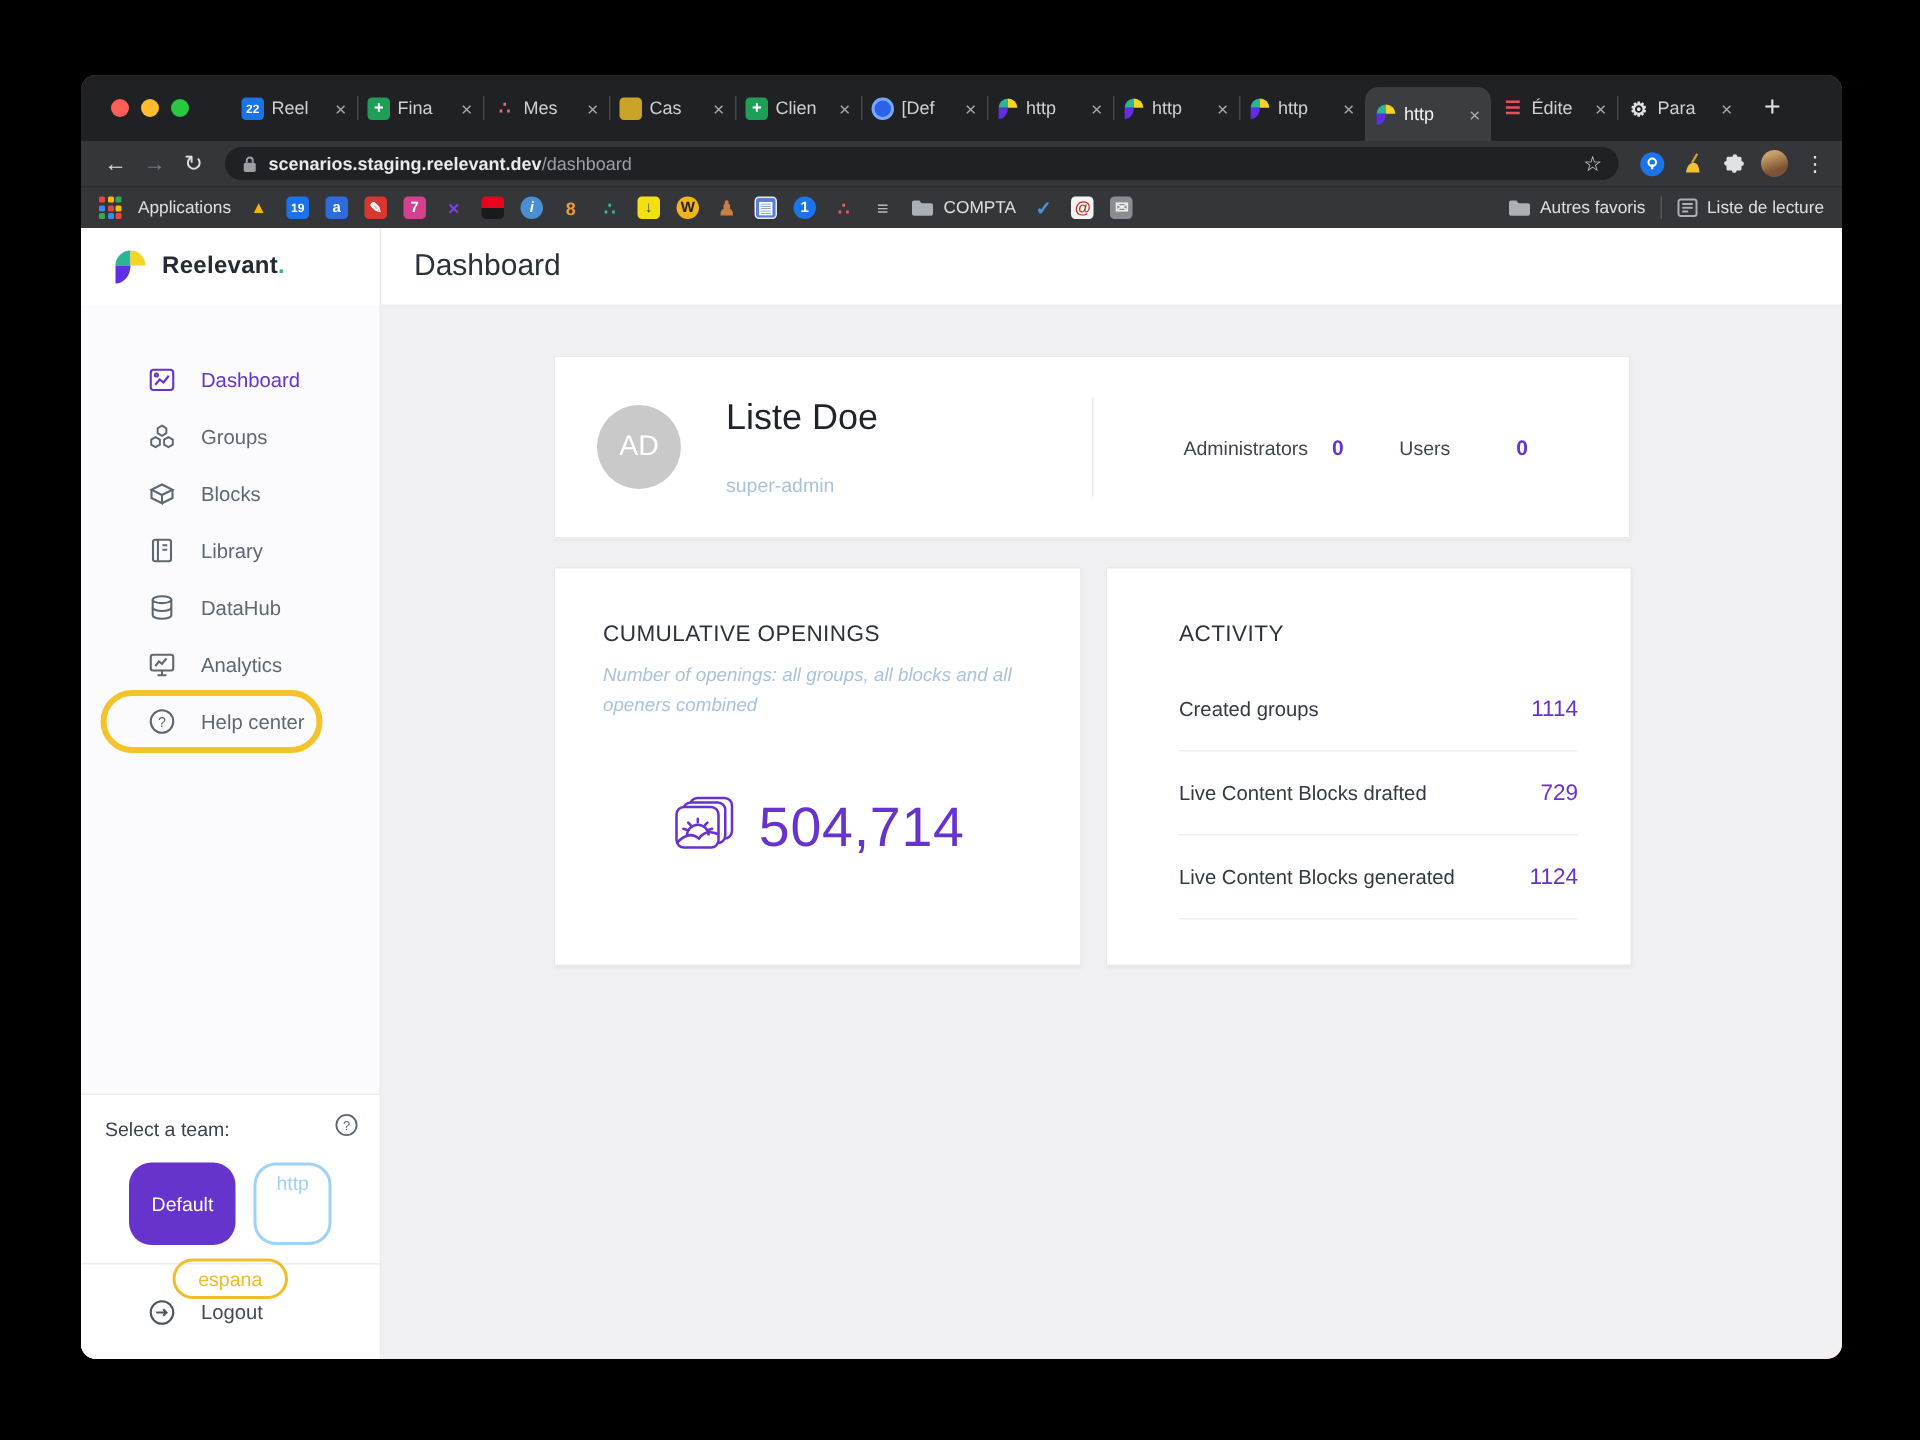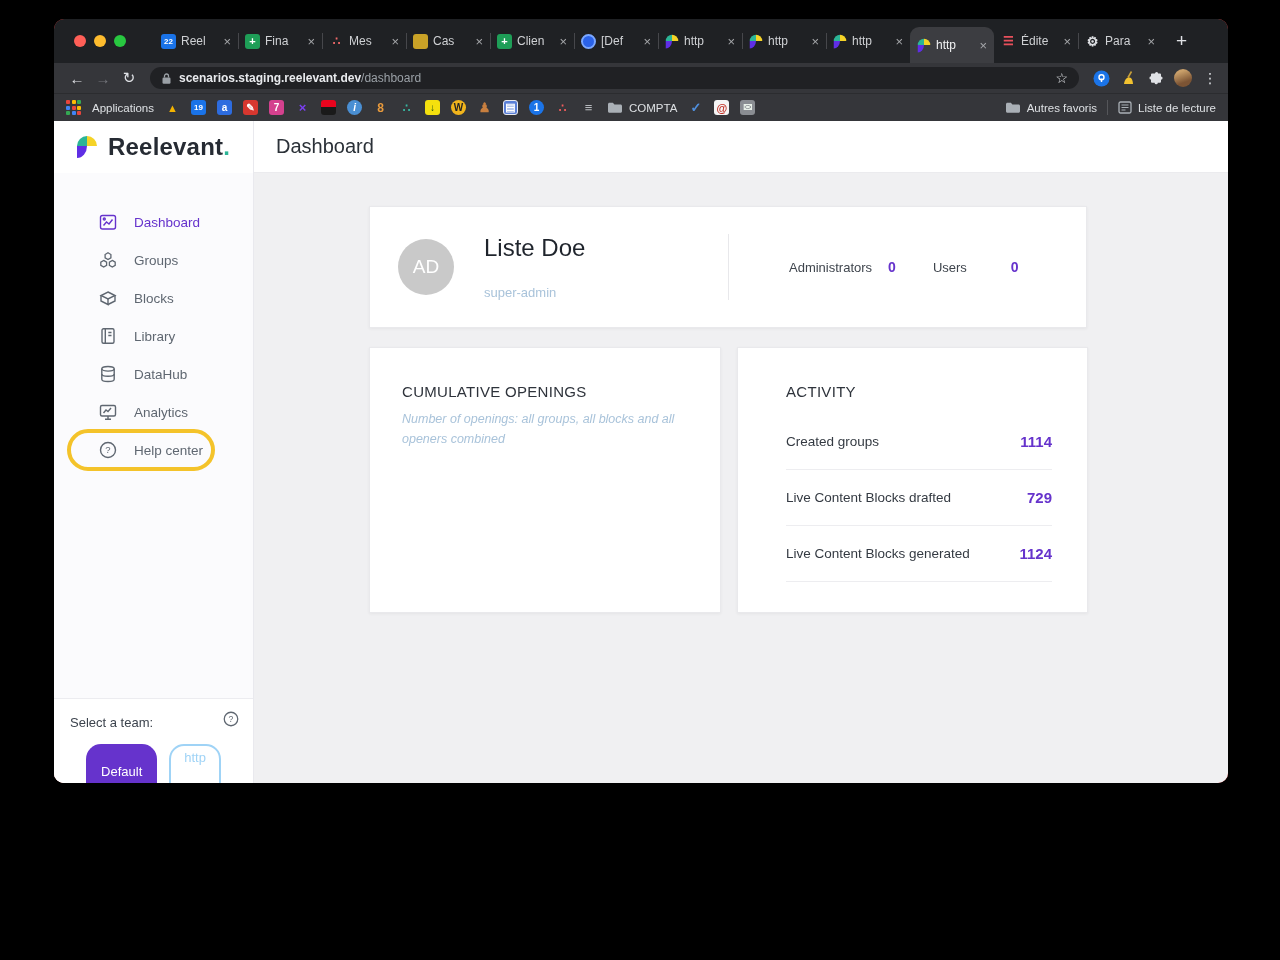--- a/index.html
+++ b/index.html
@@ -1,17 +1,17 @@
 <!DOCTYPE html>
 <html><head>
 <meta charset="utf-8">
 <style>
   * { margin:0; padding:0; box-sizing:border-box; }
   html,body { width:1280px; height:960px; background:#000; font-family:"Liberation Sans",sans-serif; overflow:hidden; }
-  .window { position:absolute; left:54px; top:19px; width:1174px; height:764px; border-radius:10px; overflow:hidden; background:#ef4444; box-shadow:0 25px 70px rgba(0,0,0,.65); }
+  .window { position:absolute; left:54px; top:50px; width:1174px; height:856px; border-radius:10px; overflow:hidden; background:#ef4444; box-shadow:0 25px 70px rgba(0,0,0,.65); }
 
   
   .tabstrip { height:44px; background:#1f2124; display:flex; align-items:center; padding-left:20px; }
   .lights { display:flex; gap:8px; margin-right:28px; }
   .light { width:12px; height:12px; border-radius:50%; }
   .light.red{background:#ff5f57}.light.yellow{background:#febc2e}.light.green{background:#28c840}
   .tabs { display:flex; align-items:flex-end; height:100%; }
   .tab { display:flex; align-items:center; gap:5px; width:84px; height:100%; padding:0 7px; color:#cfd1d4; font-size:12px; position:relative; cursor:pointer; }
   .tab + .tab::before { content:""; position:absolute; left:0; top:14px; height:16px; width:1px; background:#46474b; }
   .tab.active { background:#3c3d41; border-radius:9px 9px 0 0; height:36px; color:#f1f2f3; }
@@ -68,21 +68,21 @@
   .fv.mail{background:#8a8d92;color:#e8f0e8;font-size:11px;}
   .bm-folder { display:flex; align-items:center; gap:6px; cursor:pointer; }
   .bm-right { margin-left:auto; display:flex; align-items:center; gap:10px; }
   .bm-sep { width:1px; height:15px; background:#55565a; }
 
   
   .content { display:flex; height:754px; background:#f0f0f2; }
 
   .sidebar { width:200px; background:#fbfbfd; border-right:1px solid #e9e9ee; display:flex; flex-direction:column; flex:none; }
   .brandrow { height:52px; background:#fff; display:flex; align-items:center; padding-left:22px; gap:10px; flex:none; }
-  .brandname { font-size:24px; font-weight:bold; color:#262b33; letter-spacing:.2px; }
+  .brandname { font-size:16px; font-weight:bold; color:#262b33; letter-spacing:.2px; }
   .brandname .dot { color:#2bb596; }
   .nav { padding-top:30px; flex:1; position:relative; }
   .navitem { height:38px; display:flex; align-items:center; gap:16px; padding-left:44px; font-size:13.5px; color:#5f6771; cursor:pointer; }
   .navitem svg { flex:none; }
   .navitem.active { color:#6633cc; }
   .ring { position:absolute; left:13px; top:256px; width:148px; height:42px; border:4px solid #f4c32a; border-radius:23px; pointer-events:none; }
   .teambox { background:#fff; border-top:1px solid #ececf0; height:113px; padding:14px 16px 0; position:relative; flex:none; }
   .team-label { font-size:13px; color:#3c434d; }
   .help-q { position:absolute; right:13px; top:11px; color:#5f6771; cursor:pointer; }
   .chiprow { display:flex; justify-content:center; gap:12px; margin-top:13px; }
@@ -111,21 +111,21 @@
   .cardrow { display:flex; gap:16px; }
   .card { background:#fff; border:1px solid #e9e9ec; box-shadow:0 1px 3px rgba(0,0,0,.05); }
   .openings { width:352px; height:266px; padding:35px 32px 0; }
   .card-title { font-size:15px; color:#2e333b; letter-spacing:.3px; }
   .card-sub { font-style:italic; font-size:12.5px; color:#a9c3da; line-height:1.6; margin-top:9px; }
   .openrow { display:flex; align-items:center; justify-content:center; gap:13px; margin-top:50px; }
   .openval { font-size:37px; color:#6633cc; font-weight:500; letter-spacing:.5px; }
   .activity { width:351px; height:266px; padding:35px 35px 0 48px; }
   .actrows { margin-top:14px; }
   .actrow { height:56px; display:flex; justify-content:space-between; align-items:center; border-bottom:1px solid #ededf0; font-size:13.5px; color:#343a42; }
-  .actval { color:#6633cc; font-weight:bold; font-size:15px; }
+  .actval { color:#6633cc; font-weight:normal; font-size:15px; }
 </style>
 </head>
 <body>
 
 <div class="window">
 
   <div class="tabstrip">
     <div class="lights">
       <span class="light red"></span>
       <span class="light yellow"></span>
@@ -411,20 +411,31 @@
             <span class="statval sv1">0</span>
             <span class="sl2">Users</span>
             <span class="statval sv2">0</span>
           </div>
         </div>
 
         <div class="cardrow">
           <div class="openings card">
             <div class="card-title">CUMULATIVE OPENINGS</div>
             <div class="card-sub">Number of openings: all groups, all blocks and all openers combined</div>
+            <div class="openrow">
+              <svg width="46" height="43" viewBox="0 0 46 43" fill="#fff" stroke="#6633cc" stroke-width="1.7">
+                <rect x="13" y="2" width="28" height="27" rx="5"></rect>
+                <rect x="8.5" y="5" width="28" height="27" rx="5"></rect>
+                <rect x="4" y="8" width="28" height="27" rx="5"></rect>
+                <path d="M11 27a7.2 7.2 0 0 1 14.4 0" fill="none"></path>
+                <path d="M18.2 15.8v2.3M11.8 18.4l1.6 1.6M24.6 18.4L23 20M8.6 22.5l2.1.7M27.8 22.5l-2.1.7" stroke-linecap="round" fill="none"></path>
+                <path d="M4.5 31.5c5.5-5.5 10.5-6 14.5-2.5 3-4.5 8-5 12.5-3" fill="none"></path>
+              </svg>
+              <span class="openval">504,714</span>
+            </div>
           </div>
 
           <div class="activity card">
             <div class="card-title">ACTIVITY</div>
             <div class="actrows">
               <div class="actrow">
                 <span>Created groups</span>
                 <span class="actval">1114</span>
               </div>
               <div class="actrow">

